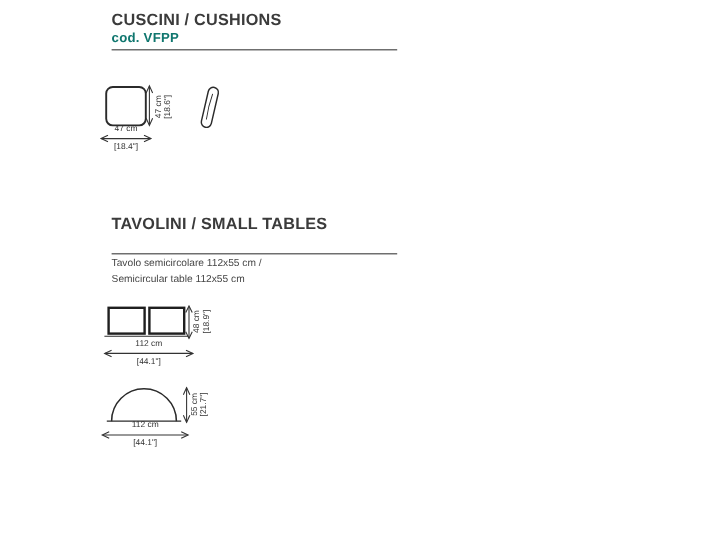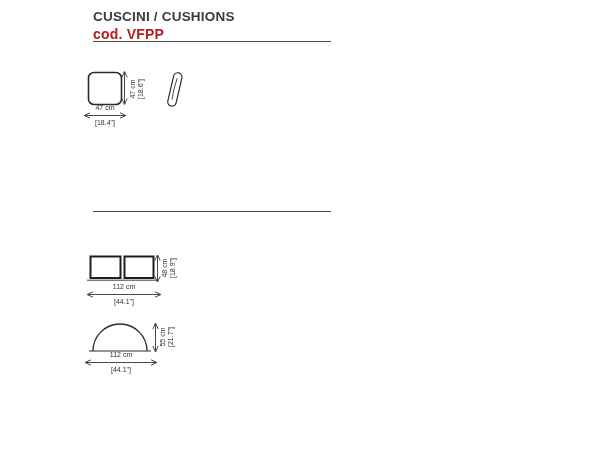--- a/index.html
+++ b/index.html
@@ -5,22 +5,22 @@
   html,body{margin:0;padding:0;background:#fff;}
   .canvas{
     position:relative;width:601px;height:451px;background:#ffffff;
     font-family:"Liberation Sans",sans-serif;color:#2f2f2f;overflow:hidden;
   }
   .sec-title{
     position:absolute;left:93px;font-size:13.5px;font-weight:600;
     letter-spacing:.2px;color:#3b3b3b;white-space:nowrap;
   }
   .sec-code{
-    position:absolute;left:93px;font-size:14px;font-weight:600;
-    letter-spacing:.2px;color:#b91c1c;white-space:nowrap;
+    position:absolute;left:93px;font-size:11px;font-weight:600;
+    letter-spacing:.2px;color:#0f766e;white-space:nowrap;
   }
   .rule{position:absolute;left:93px;width:238px;height:1px;background:#4d4d4d;}
   .desc{position:absolute;left:93px;font-size:8.5px;color:#454545;white-space:nowrap;}
   .draw{position:absolute;}
   .hdim{position:absolute;display:flex;flex-direction:column;align-items:center;}
   .dimtxt{font-size:7px;line-height:8px;color:#303030;white-space:nowrap;text-align:center;}
   .vlabel{
     position:absolute;transform:translate(-50%,-50%) rotate(-90deg);
     font-size:7px;line-height:8px;color:#303030;text-align:center;white-space:nowrap;
   }
@@ -60,21 +60,24 @@
   <div class="hdim" style="left:83px;top:104px;width:44px">
     <div class="dimtxt">47 cm</div>
     <svg width="44" height="7">
       <line x1="1.5" y1="3.5" x2="42.5" y2="3.5" stroke="#333" stroke-width="0.9"></line>
       <path d="M7,0.8 L1.2,3.5 L7,6.2" fill="none" stroke="#333" stroke-width="0.9"></path>
       <path d="M37,0.8 L42.8,3.5 L37,6.2" fill="none" stroke="#333" stroke-width="0.9"></path>
     </svg>
     <div class="dimtxt">[18.4"]</div>
   </div>
 
+  <div class="sec-title" style="top:179px">TAVOLINI / SMALL TABLES</div>
   <div class="rule" style="top:211px"></div>
+  <div class="desc" style="top:214px">Tavolo semicircolare 112x55 cm /</div>
+  <div class="desc" style="top:227px">Semicircular table 112x55 cm</div>
 
   <svg class="draw" style="left:86px;top:253px" width="76" height="30">
     <rect x="4.5" y="3.5" width="30" height="21.5" fill="none" stroke="#1f1f1f" stroke-width="2"></rect>
     <rect x="38.5" y="3.5" width="29" height="21.5" fill="none" stroke="#1f1f1f" stroke-width="2"></rect>
     <line x1="1" y1="27.2" x2="71" y2="27.2" stroke="#2b2b2b" stroke-width="0.9"></line>
   </svg>
 
   <svg class="draw" style="left:154px;top:254px" width="8" height="29">
     <line x1="3.5" y1="1.5" x2="3.5" y2="27.5" stroke="#333" stroke-width="0.9"></line>
     <path d="M0.8,6.5 L3.5,1 L6.2,6.5" fill="none" stroke="#333" stroke-width="0.9"></path>

